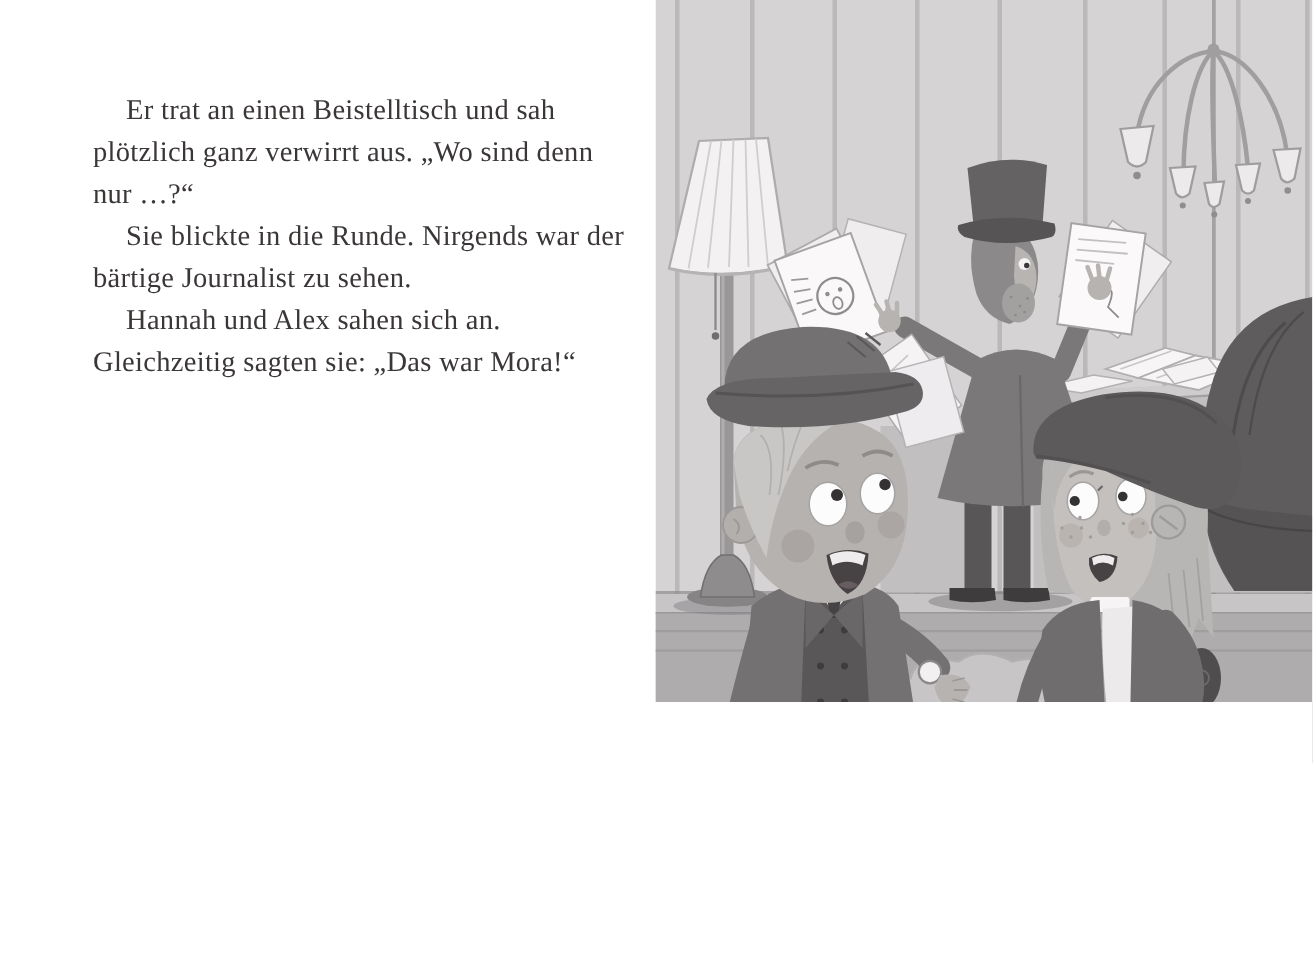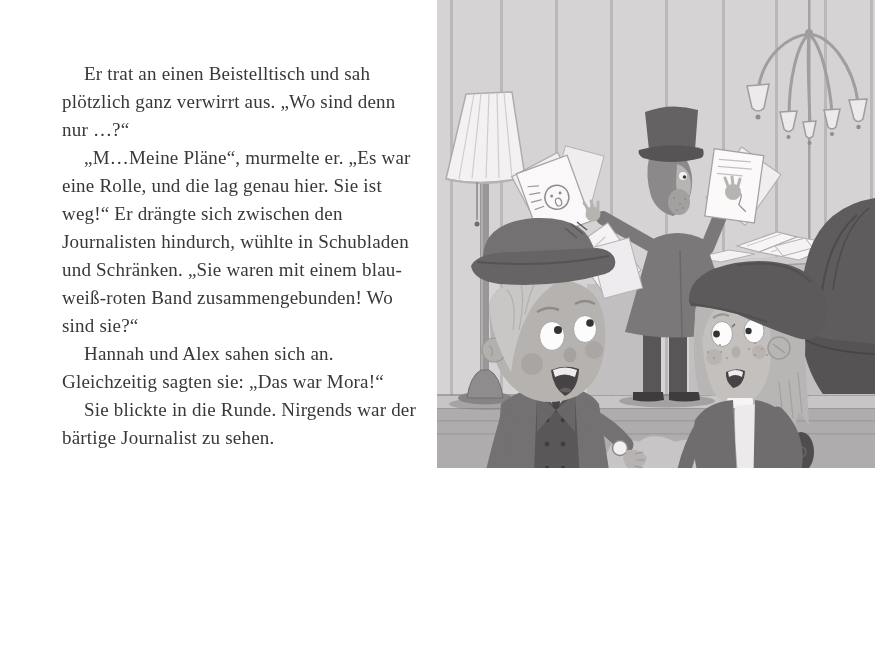--- a/index.html
+++ b/index.html
@@ -22,23 +22,22 @@
   svg { display:block; }
 </style>
 </head>
 <body>
 
 <div class="book">
 
   <div class="text-page">
     <div class="text-block">
       <p>Er trat an einen Beistelltisch und sah plötzlich ganz verwirrt aus. „Wo sind denn nur …?“</p>
-      <p>„M…Meine Pläne“, murmelte er. „Es war eine Rolle, und die lag genau hier. Sie ist weg!“ Er drängte sich zwischen den Journalisten hindurch, wühlte in Schubladen und Schränken. „Sie waren mit einem blau-weiß-roten Band zusammengebunden! Wo sind sie?“</p>
+      <p>Sie blickte in die Runde. Nirgends war der bärtige Journalist zu sehen.</p>
       <p>Hannah und Alex sahen sich an. Gleichzeitig sagten sie: „Das war Mora!“</p>
-      <p>Sie blickte in die Runde. Nirgends war der bärtige Journalist zu sehen.</p>
     </div>
     <div class="page-number">50</div>
   </div>
 
   <div class="illustration-page">
   <svg viewBox="0 0 438 648" width="438" height="648">
 
     <g>
       <rect x="0" y="0" width="438" height="648" fill="#d5d3d4"></rect>
       <rect x="13" y="0" width="3" height="397" fill="#a9a7a8" opacity="0.6"></rect>

